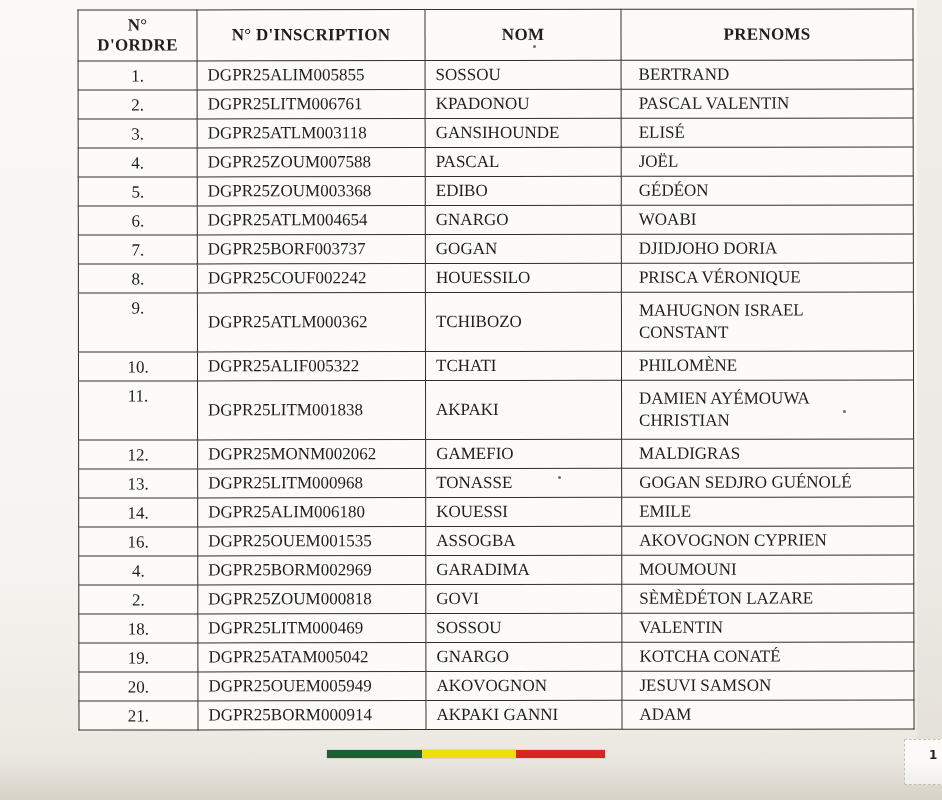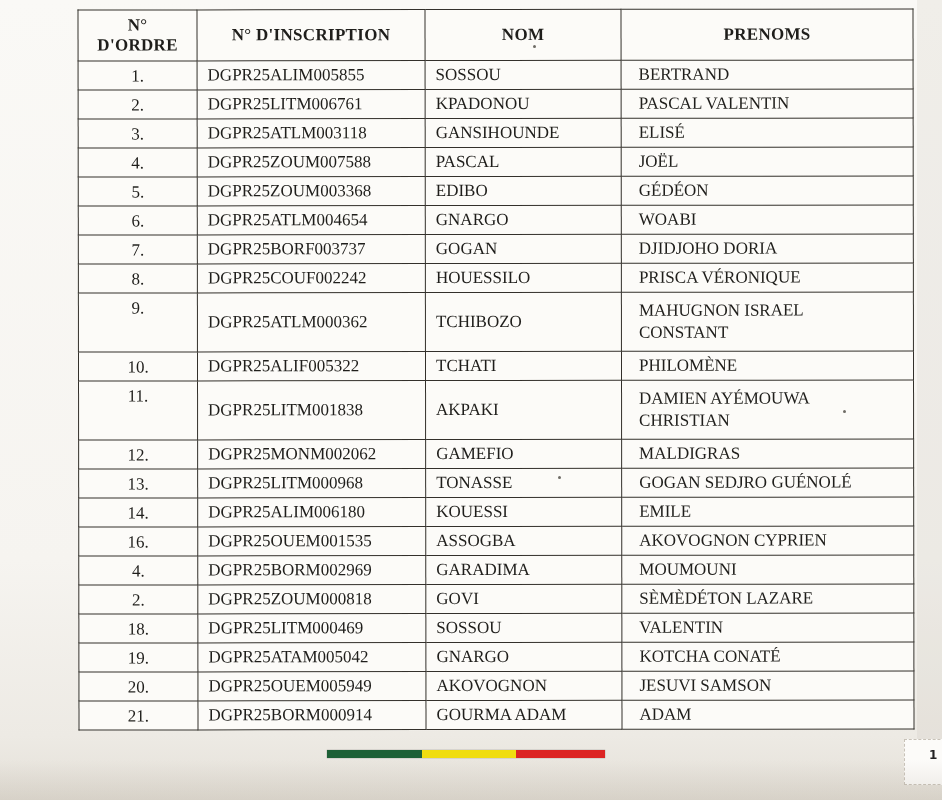--- a/index.html
+++ b/index.html
@@ -264,21 +264,21 @@
       </tr>
       <tr>
         <td class="col-ordre">20.</td>
         <td class="col-inscription">DGPR25OUEM005949</td>
         <td class="col-nom">AKOVOGNON</td>
         <td class="col-prenoms">JESUVI SAMSON</td>
       </tr>
       <tr>
         <td class="col-ordre">21.</td>
         <td class="col-inscription">DGPR25BORM000914</td>
-        <td class="col-nom">GOURMA ADAM</td>
+        <td class="col-nom">AKPAKI GANNI</td>
         <td class="col-prenoms">ADAM</td>
       </tr>
     </tbody>
 </table>
 
 <div class="flag-bar">
   <span class="seg seg-green" style="background: rgb(29, 96, 54);"></span>
   <span class="seg seg-yellow" style="background: rgb(240, 221, 16);"></span>
   <span class="seg seg-red" style="background: rgb(220, 36, 35);"></span>
 </div>

